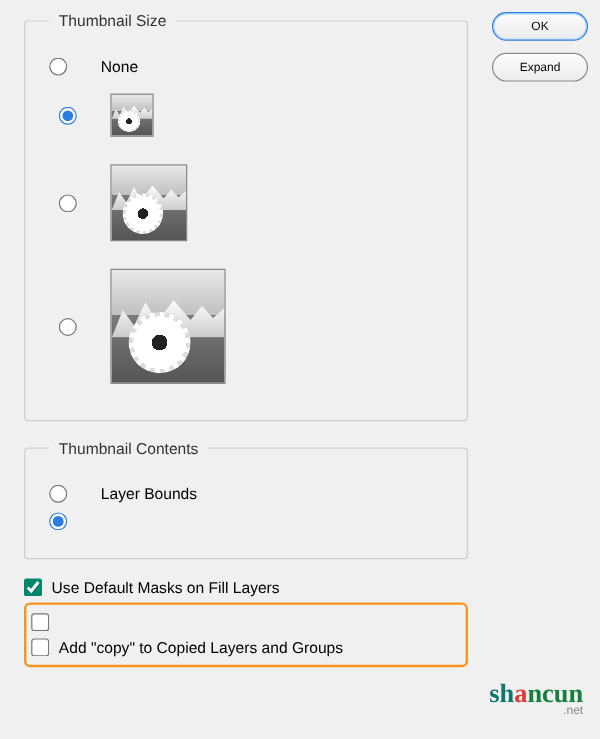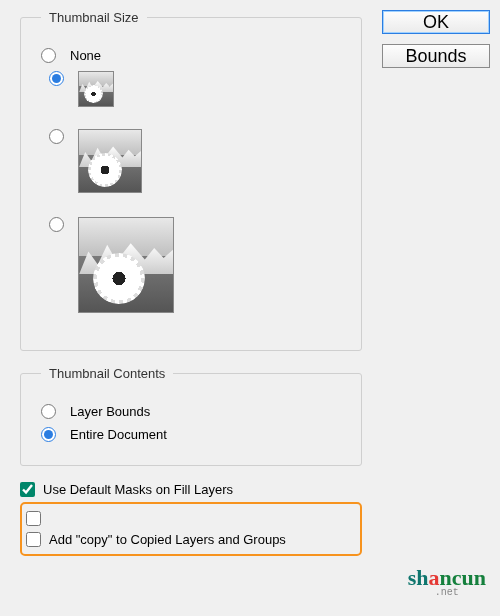--- a/index.html
+++ b/index.html
@@ -1,44 +1,44 @@
 <!DOCTYPE html>
 <html><head>
 <meta charset="utf-8">
 <style>
 html,body{margin:0;padding:0;font-family:Tahoma,Arial,sans-serif;font-size:13px;color:#000;background:#f0f0f0}
 .dialog{width:500px;height:616px;position:relative;background:#f0f0f0;box-sizing:border-box;padding:10px 10px 10px 20px}
 .main{display:flex;gap:20px}
 .left{flex:1}
 fieldset{border:1px solid #cfcfcf;border-radius:3px;padding:15px 1px 15px 20px;margin:0 0 15px 0}
 legend{padding:0 8px;color:#333;font-size:13px}
-.radio-row{display:flex;align-items:flex-start;margin:8px 0;gap:14px}
+.radio-row{display:flex;align-items:center;margin:8px 0;gap:28px}
 .radio-row.tall-sm{min-height:50px}
 .radio-row.tall-md{min-height:80px}
 .radio-row.tall-lg{min-height:110px}
 input[type=radio]{width:15px;height:15px;margin:0;accent-color:#2b7de1}
 .thumb{border:1px solid #888;display:inline-block;background:#ddd;position:relative;overflow:hidden}
 .thumb .sky{position:absolute;inset:0;background:linear-gradient(#e8e8e8,#c0c0c0 40%,#7a7a7a 40%,#555 100%)}
 .thumb .mtn{position:absolute;bottom:40%;left:0;right:0;height:35%;background:linear-gradient(180deg,#fff,#ccc);clip-path:polygon(0 100%,10% 30%,20% 70%,30% 10%,40% 60%,55% 5%,70% 55%,80% 20%,90% 50%,100% 25%,100% 100%)}
 .thumb .flower{position:absolute;left:15%;bottom:8%;width:55%;aspect-ratio:1;border-radius:50%;background:radial-gradient(circle,#222 0 18%,#fff 18% 60%,transparent 60%)}
 .thumb .petals{position:absolute;left:15%;bottom:8%;width:55%;aspect-ratio:1}
 .thumb .petals::before{content:"";position:absolute;inset:0;background:conic-gradient(#fff 0 10deg,#ddd 10deg 20deg,#fff 20deg 30deg,#ddd 30deg 40deg,#fff 40deg 50deg,#ddd 50deg 60deg,#fff 60deg 70deg,#ddd 70deg 80deg,#fff 80deg 90deg,#ddd 90deg 100deg,#fff 100deg 110deg,#ddd 110deg 120deg,#fff 120deg 130deg,#ddd 130deg 140deg,#fff 140deg 150deg,#ddd 150deg 160deg,#fff 160deg 170deg,#ddd 170deg 180deg,#fff 180deg 190deg,#ddd 190deg 200deg,#fff 200deg 210deg,#ddd 210deg 220deg,#fff 220deg 230deg,#ddd 230deg 240deg,#fff 240deg 250deg,#ddd 250deg 260deg,#fff 260deg 270deg,#ddd 270deg 280deg,#fff 280deg 290deg,#ddd 290deg 300deg,#fff 300deg 310deg,#ddd 310deg 320deg,#fff 320deg 330deg,#ddd 330deg 340deg,#fff 340deg 350deg,#ddd 350deg 360deg);border-radius:50%;-webkit-mask:radial-gradient(circle,transparent 0 16%,#000 16% 100%);mask:radial-gradient(circle,transparent 0 16%,#000 16% 100%)}
 .t-sm{width:34px;height:34px}
 .t-md{width:62px;height:62px}
 .t-lg{width:94px;height:94px}
-.btn{width:108px;height:24px;border:1px solid #8a8a8a;border-radius:0;background:linear-gradient(#fdfdfd,#ebebeb);font-size:18px;cursor:pointer;margin-bottom:10px;display:block}
+.btn{width:80px;height:24px;border:1px solid #8a8a8a;border-radius:12px;background:linear-gradient(#fdfdfd,#ebebeb);font-size:10px;cursor:pointer;margin-bottom:10px;display:block}
 .btn.ok{border:1px solid #2b7de1;box-shadow:0 0 0 1px #9fd1ff inset}
 .check-row{display:flex;align-items:flex-end;gap:8px;margin:4px 0;padding:1px 0}
 input[type=checkbox]{width:15px;height:15px;margin:0;accent-color:#00866a}
 .highlight{border:2px solid #f7931e;border-radius:5px;padding:2px 4px;margin-top:4px}
 .watermark{position:absolute;right:14px;bottom:18px;font-family:"Comic Sans MS",cursive;font-size:22px;font-weight:bold;pointer-events:none}
 .watermark .s1{color:#0f766e}
 .watermark .s2{color:#e53935}
 .watermark .s3{color:#15803d}
-.watermark .net{font-size:10px;color:#888;font-family:Liberation Mono, monospace;display:block;text-align:center;margin-top:-4px;font-weight:normal}
+.watermark .net{font-size:10px;color:#888;font-family:Liberation Sans, sans-serif;display:block;text-align:right;margin-top:-4px;font-weight:normal}
 .thumbs-indent{margin-left:8px}
 </style>
 </head>
 <body>
 
 <div class="dialog">
   <div class="main">
     <div class="left">
 
       <fieldset>
@@ -85,21 +85,20 @@
       <fieldset>
         <legend>Thumbnail Contents</legend>
 
         <label class="radio-row">
           <input type="radio" name="tcontents" style="">
           <span>Layer Bounds</span>
         </label>
 
         <label class="radio-row">
           <input type="radio" name="tcontents" checked="" style="">
-          <span>Entire Document</span>
         </label>
       </fieldset>
 
       <label class="check-row">
         <input type="checkbox" checked="" style="">
         <span>Use Default Masks on Fill Layers</span>
       </label>
 
       <div class="highlight">
         <label class="check-row">
@@ -108,21 +107,21 @@
         <label class="check-row">
           <input type="checkbox" style="">
           <span>Add "copy" to Copied Layers and Groups</span>
         </label>
       </div>
 
     </div>
 
     <div class="right">
       <button class="btn ok">OK</button>
-      <button class="btn">Bounds</button>
+      <button class="btn">Expand</button>
     </div>
   </div>
 
   <div class="watermark">
     <span class="s1">sh</span><span class="s2">a</span><span class="s3">ncun</span>
     <span class="net">.net</span>
   </div>
 </div>
 
 </body></html>

